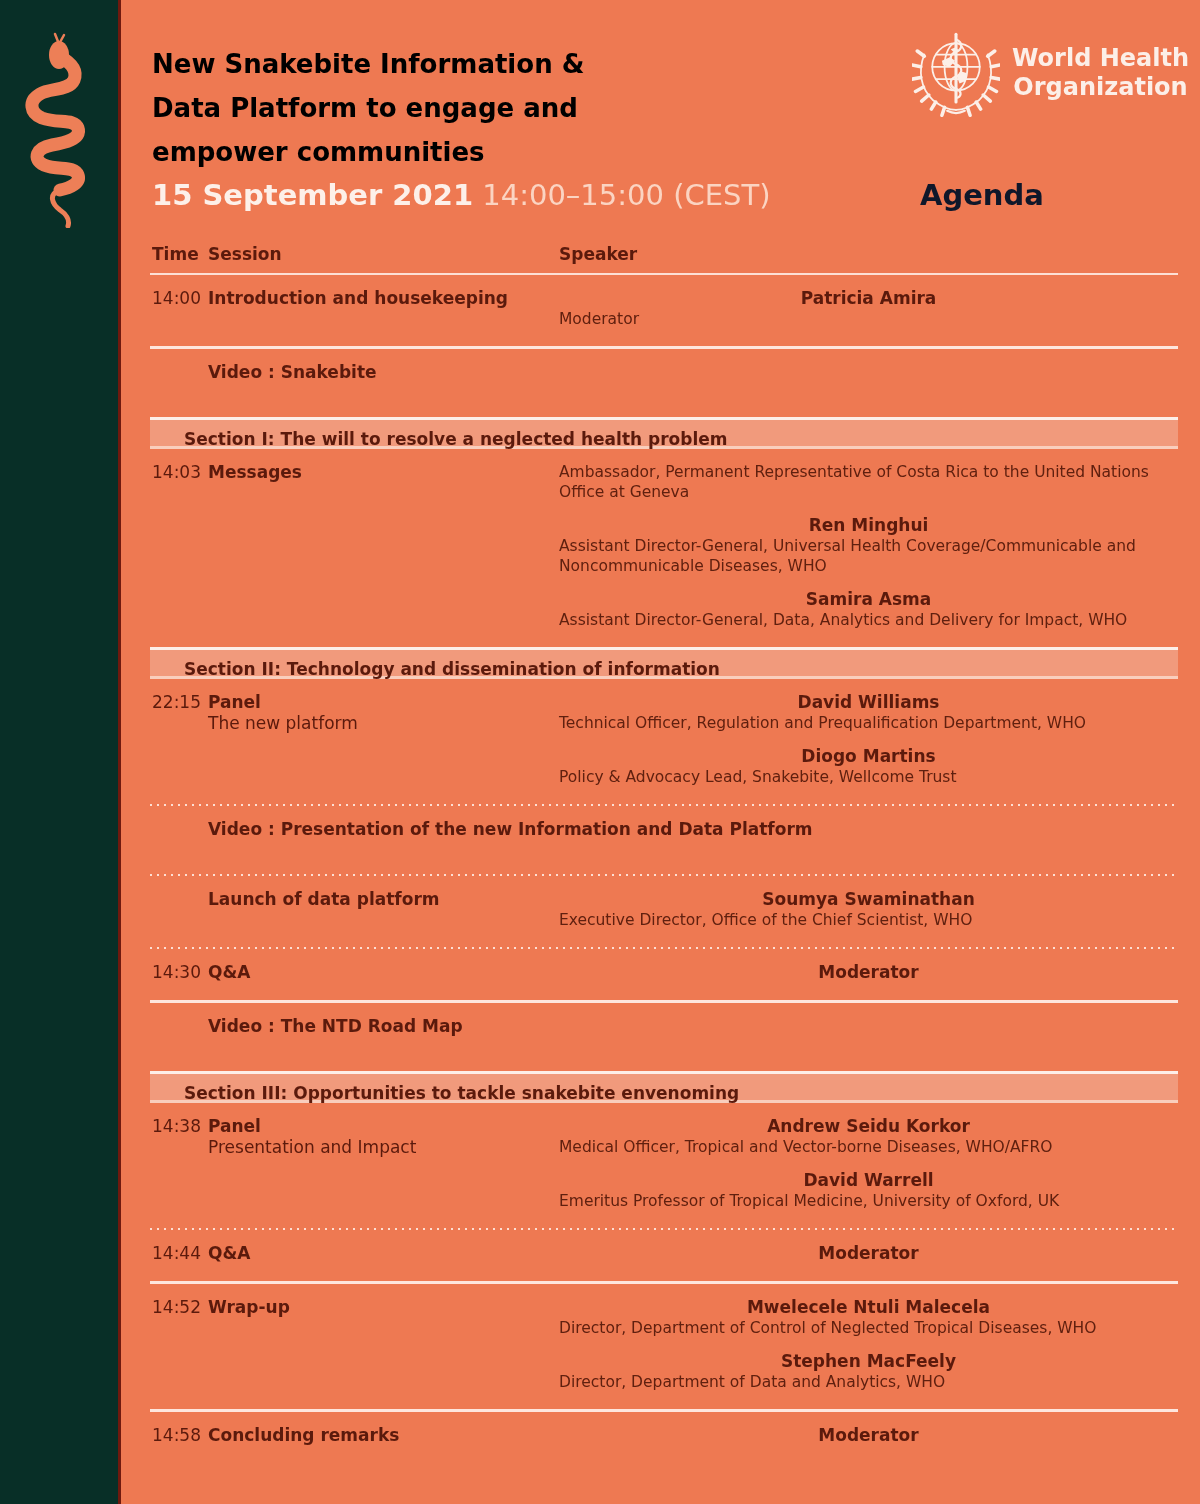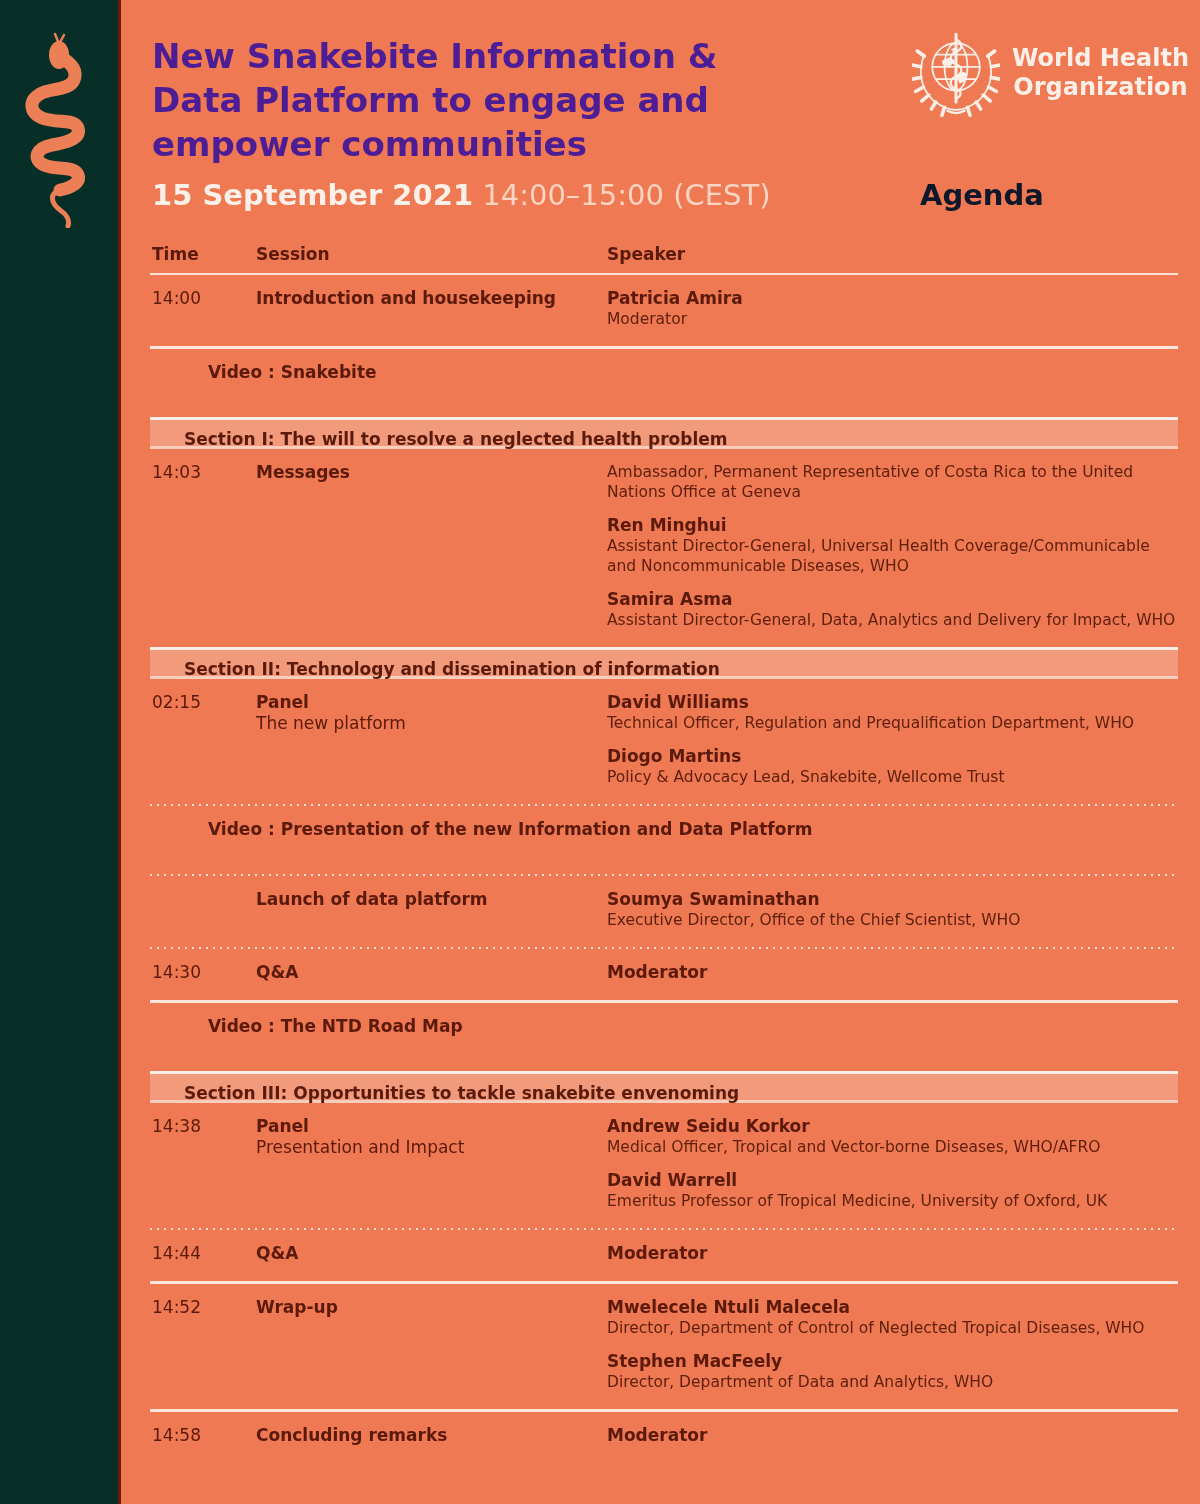--- a/index.html
+++ b/index.html
@@ -3,44 +3,44 @@
 <meta charset="utf-8">
 <style>
   html,body{margin:0;padding:0;}
   .page{position:relative;width:1200px;height:1504px;background:#ee7952;overflow:hidden;
         font-family:"DejaVu Sans","Liberation Sans",sans-serif;}
   
   .sidebar{position:absolute;left:0;top:0;width:118px;height:100%;background:#082f27;}
   .side-divider{position:absolute;left:118px;top:0;width:3px;height:100%;background:#6f190e;}
   .snake-wrap{position:absolute;left:8px;top:28px;width:104px;height:200px;}
   
-  .header-title{position:absolute;left:152px;top:34px;width:620px;font-size:34px;line-height:44px;
-        font-weight:bold;color:#4c1d95;}
+  .header-title{position:absolute;left:152px;top:42px;width:620px;font-size:26px;line-height:44px;
+        font-weight:bold;color:#000000;}
   .date-row{position:absolute;left:152px;top:178px;font-size:29px;color:#fdf0e9;white-space:nowrap;}
   .date-bold{font-weight:bold;}
   .date-light{font-weight:normal;color:rgba(253,228,214,0.85);}
   .agenda-label{position:absolute;left:920px;top:178px;font-size:29px;font-weight:bold;color:#0f172a;}
   .logo{position:absolute;left:912px;top:28px;display:flex;align-items:center;gap:12px;}
   .logo-text{font-size:24px;line-height:29px;font-weight:bold;color:#fcefe8;white-space:nowrap;text-align:center;}
   
   .agenda{position:absolute;left:150px;top:244px;width:1028px;color:#5b1a0c;font-size:17px;}
   .cols{display:flex;font-weight:bold;padding:0 0 8px 2px;line-height:21px;justify-content:flex-end;}
   .c-time{width:56px;flex:none;}
-  .c-session{width:351px;flex:none;padding-right:18px;box-sizing:border-box;margin-left:48px;}
+  .c-session{width:351px;flex:none;padding-right:18px;box-sizing:border-box;}
   .c-speaker{flex:1;}
   .divider{height:3px;background:rgba(255,242,236,0.9);}
   .divider.thin{height:2px;background:rgba(255,242,236,0.85);}
   .divider.dotted{height:2px;background:repeating-linear-gradient(to right,
         rgba(255,234,226,0.9) 0 2px, rgba(255,234,226,0) 2px 7px);}
   .row{display:flex;padding:13px 0 17px 2px;line-height:21px;}
   .session-title{font-weight:bold;}
   .session-sub{font-weight:normal;}
   .speaker{margin-bottom:13px;}
   .speaker:last-child{margin-bottom:0;}
-  .sp-name{font-weight:bold;line-height:21px;}
+  .sp-name{font-weight:bold;line-height:21px;text-align:center;}
   .sp-role{font-size:15.5px;line-height:20px;color:#60200f;}
   .section-bar{height:32px;box-sizing:border-box;background:#f19a7c;
         border-top:3px solid rgba(255,248,244,0.9);
         border-bottom:3px solid rgba(255,248,244,0.55);
         padding:9px 0 0 34px;font-weight:bold;line-height:21px;}
   .video-row{padding:13px 0 34px 58px;font-weight:bold;line-height:21px;}
 </style>
 </head>
 <body>
 
@@ -135,21 +135,21 @@
               <div class="sp-role">Assistant Director-General, Universal Health Coverage/Communicable and Noncommunicable Diseases, WHO</div>
             </div>
             <div class="speaker">
               <div class="sp-name">Samira Asma</div>
               <div class="sp-role">Assistant Director-General, Data, Analytics and Delivery for Impact, WHO</div>
             </div>
           </div>
         </div>
         <div class="section-bar">Section II: Technology and dissemination of information</div>
         <div class="row">
-          <div class="c-time">02:15</div>
+          <div class="c-time">22:15</div>
           <div class="c-session">
             <div class="session-title">Panel</div>
             <div class="session-sub">The new platform</div>
           </div>
           <div class="c-speaker">
             <div class="speaker">
               <div class="sp-name">David Williams</div>
               <div class="sp-role">Technical Officer, Regulation and Prequalification Department, WHO</div>
             </div>
             <div class="speaker">

